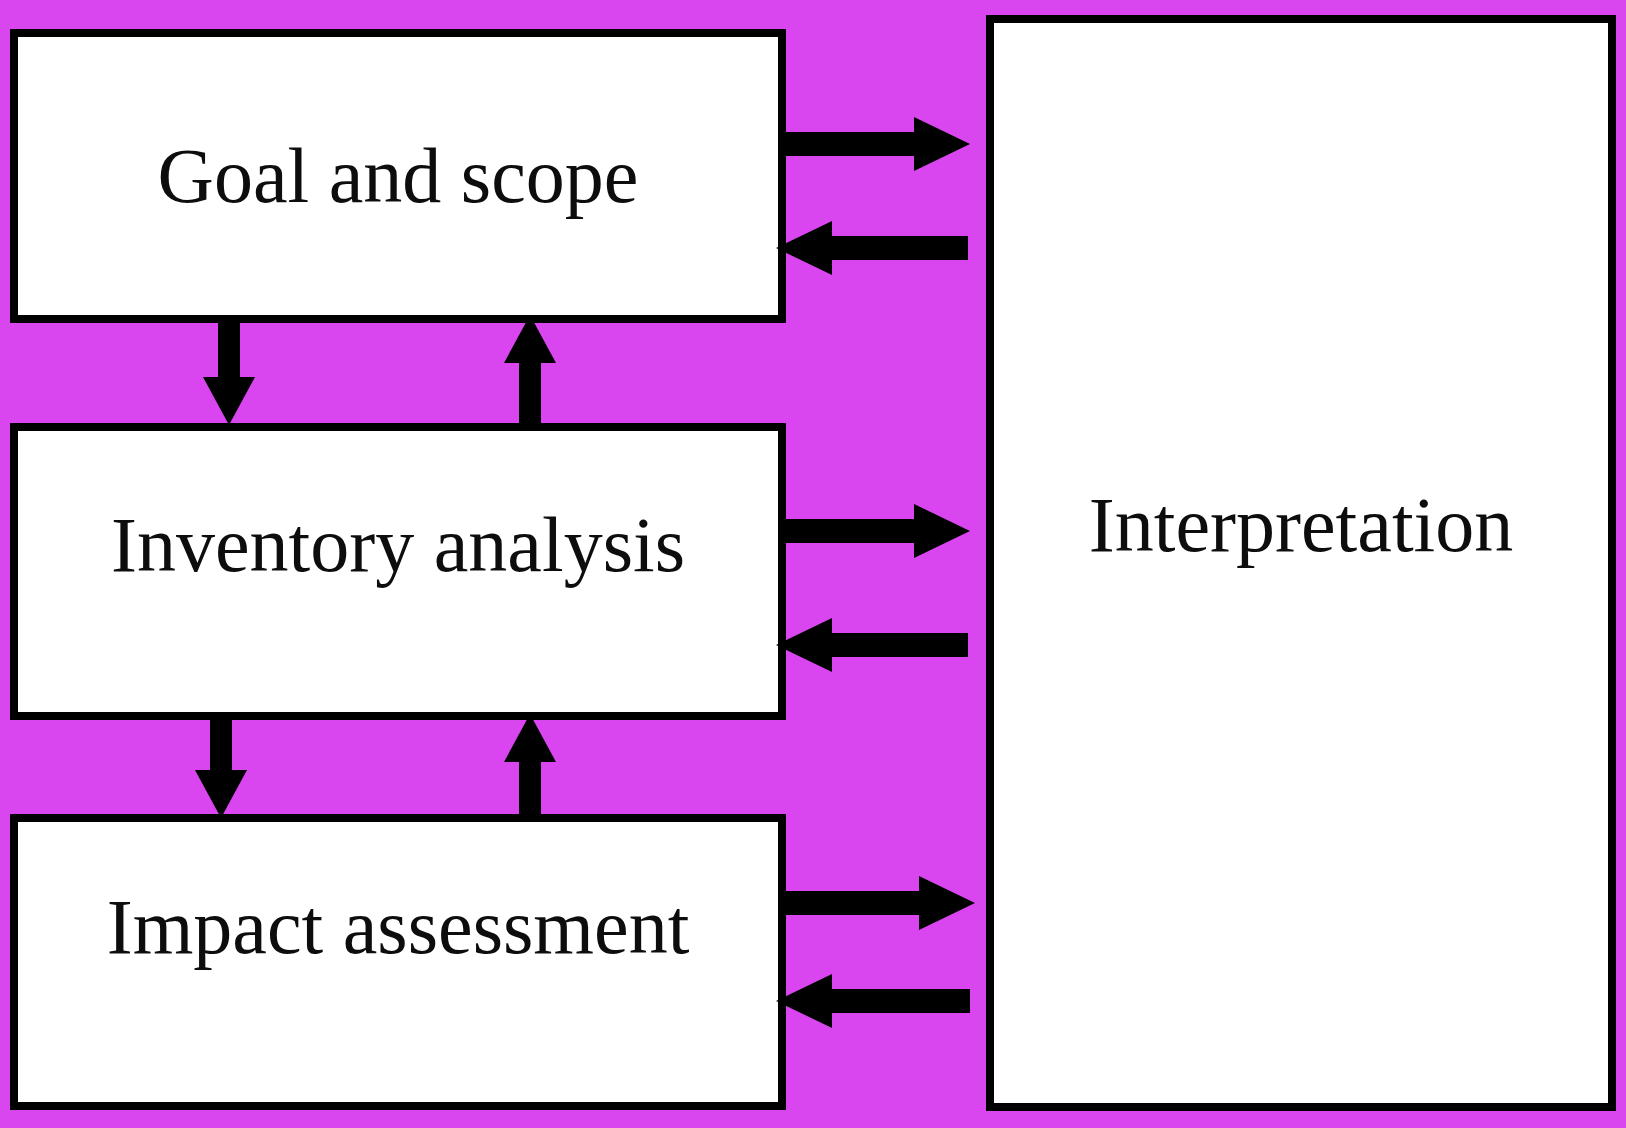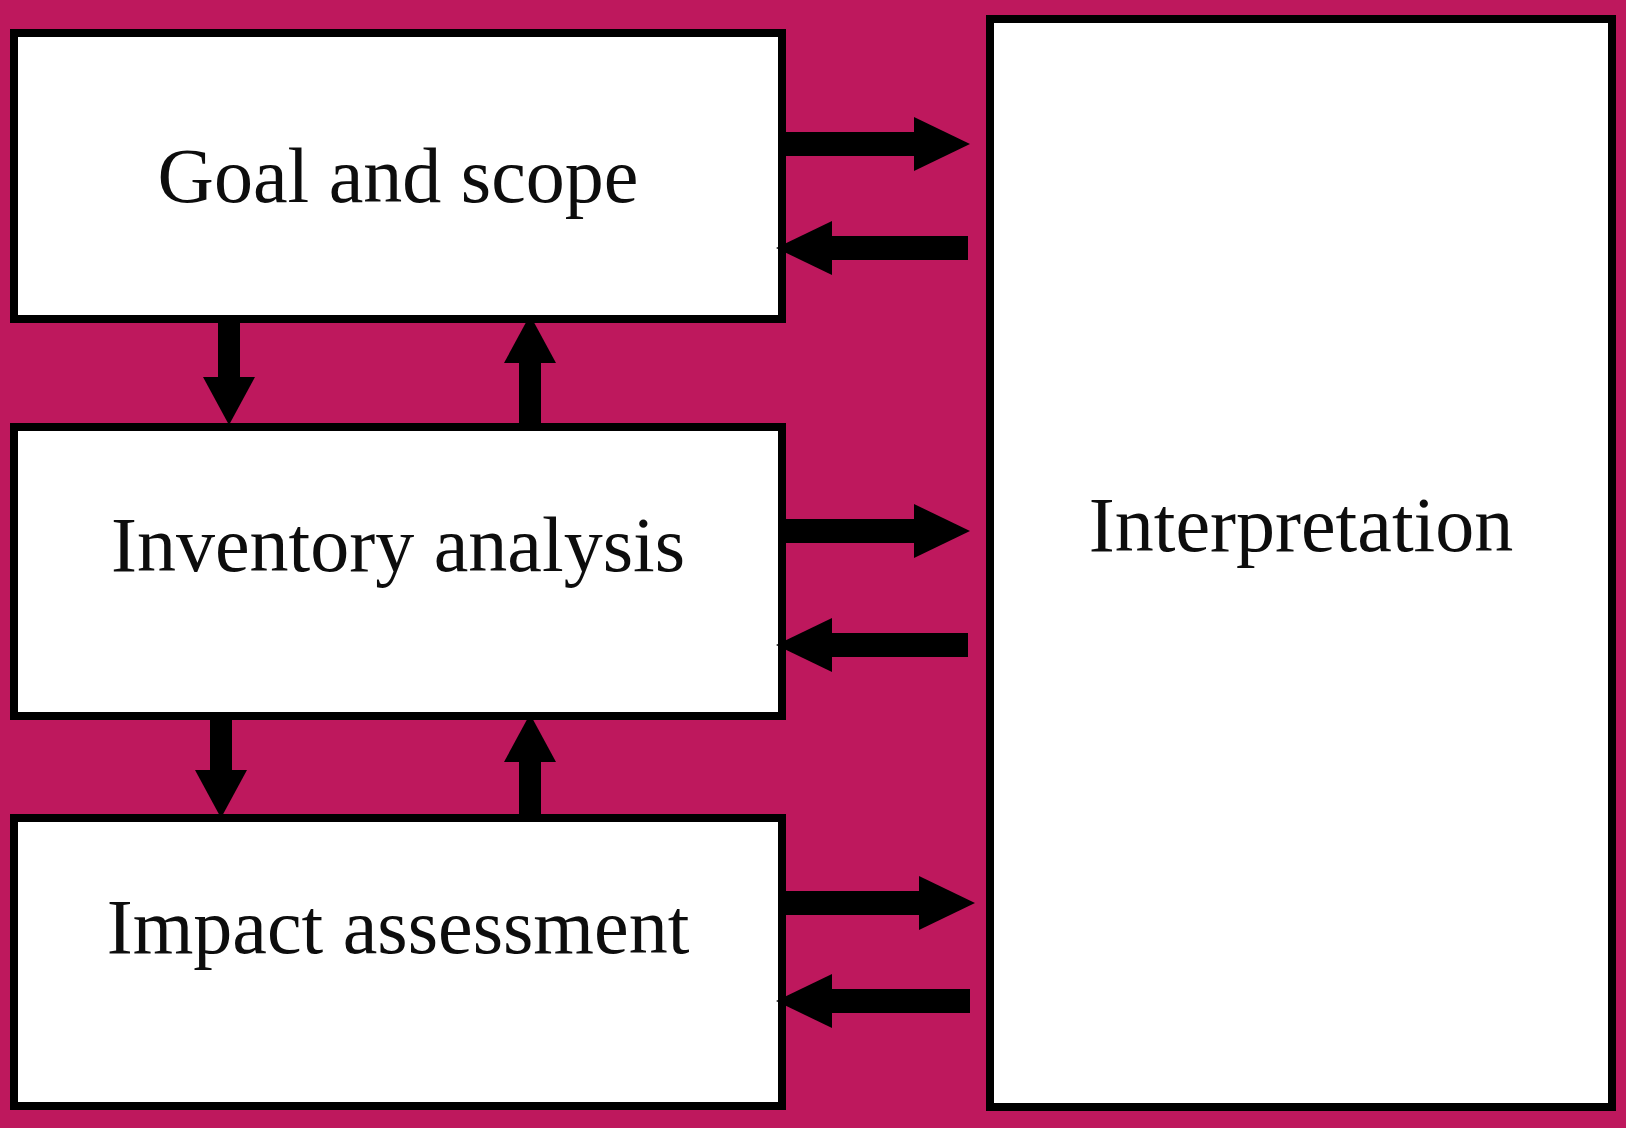--- a/index.html
+++ b/index.html
@@ -1,20 +1,20 @@
 <!DOCTYPE html>
 <html><head>
 <meta charset="utf-8">
 <style>
   html, body { margin: 0; padding: 0; background: #ffffff; }
   #canvas {
     position: relative;
     width: 1626px;
     height: 1128px;
-    background: #be185d;
+    background: #d946ef;
     font-family: "Liberation Serif", "DejaVu Serif", serif;
     color: #0d0d0d;
     overflow: hidden;
   }
   .node {
     position: absolute;
     background: #ffffff;
     border: 8px solid #000000;
     box-sizing: border-box;
     display: flex;

